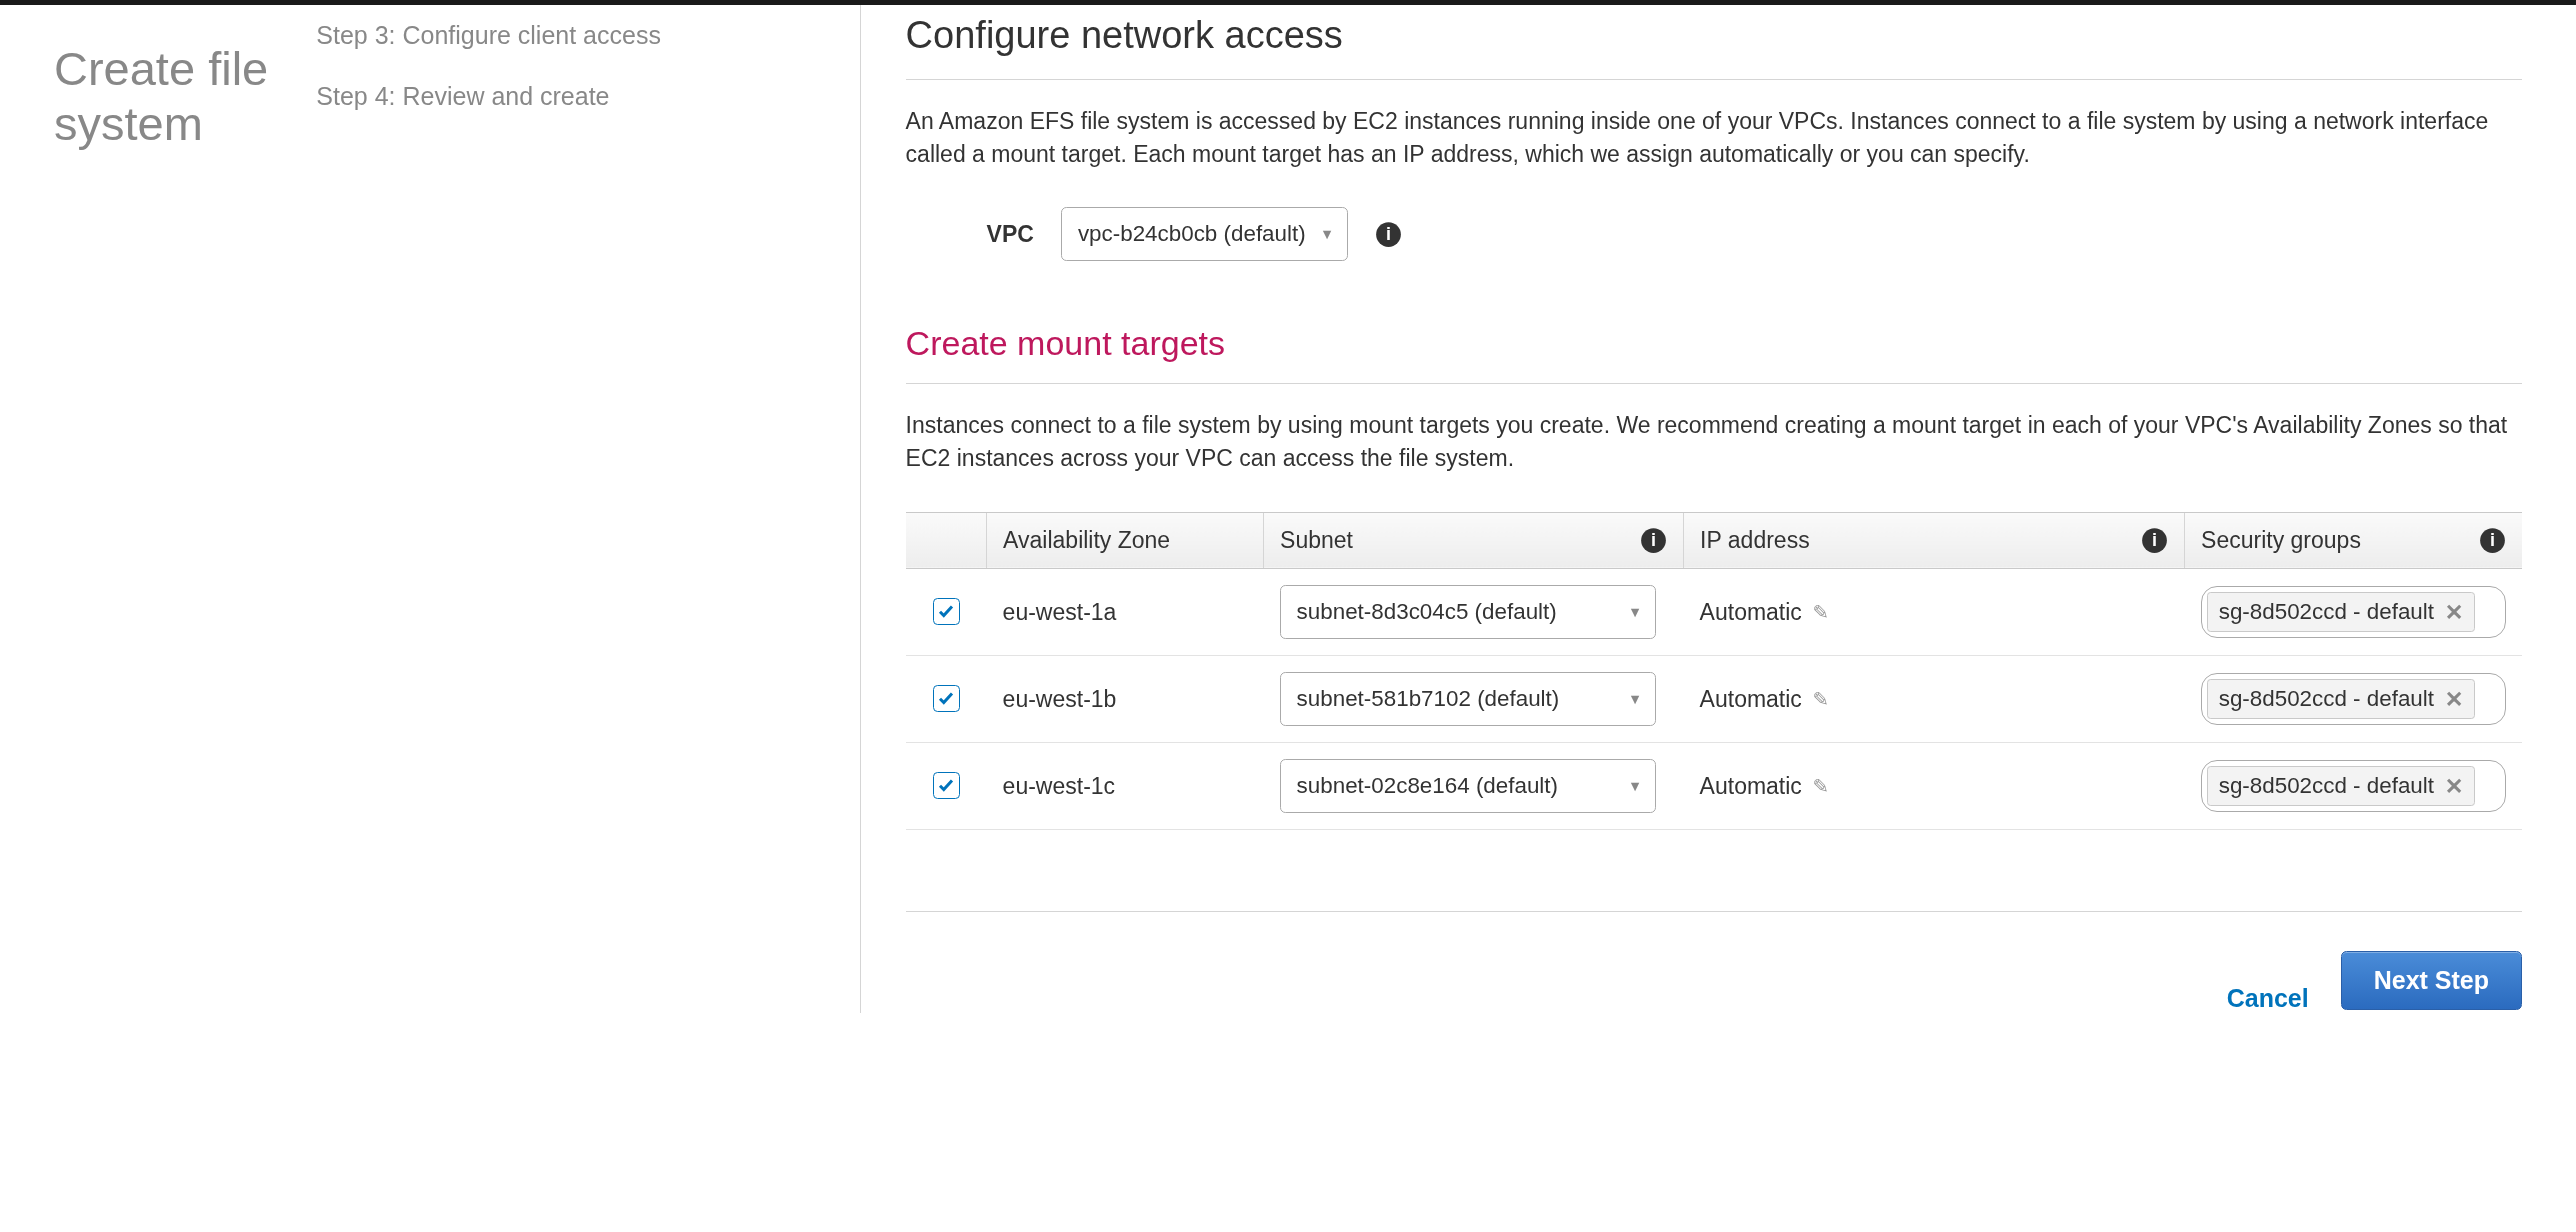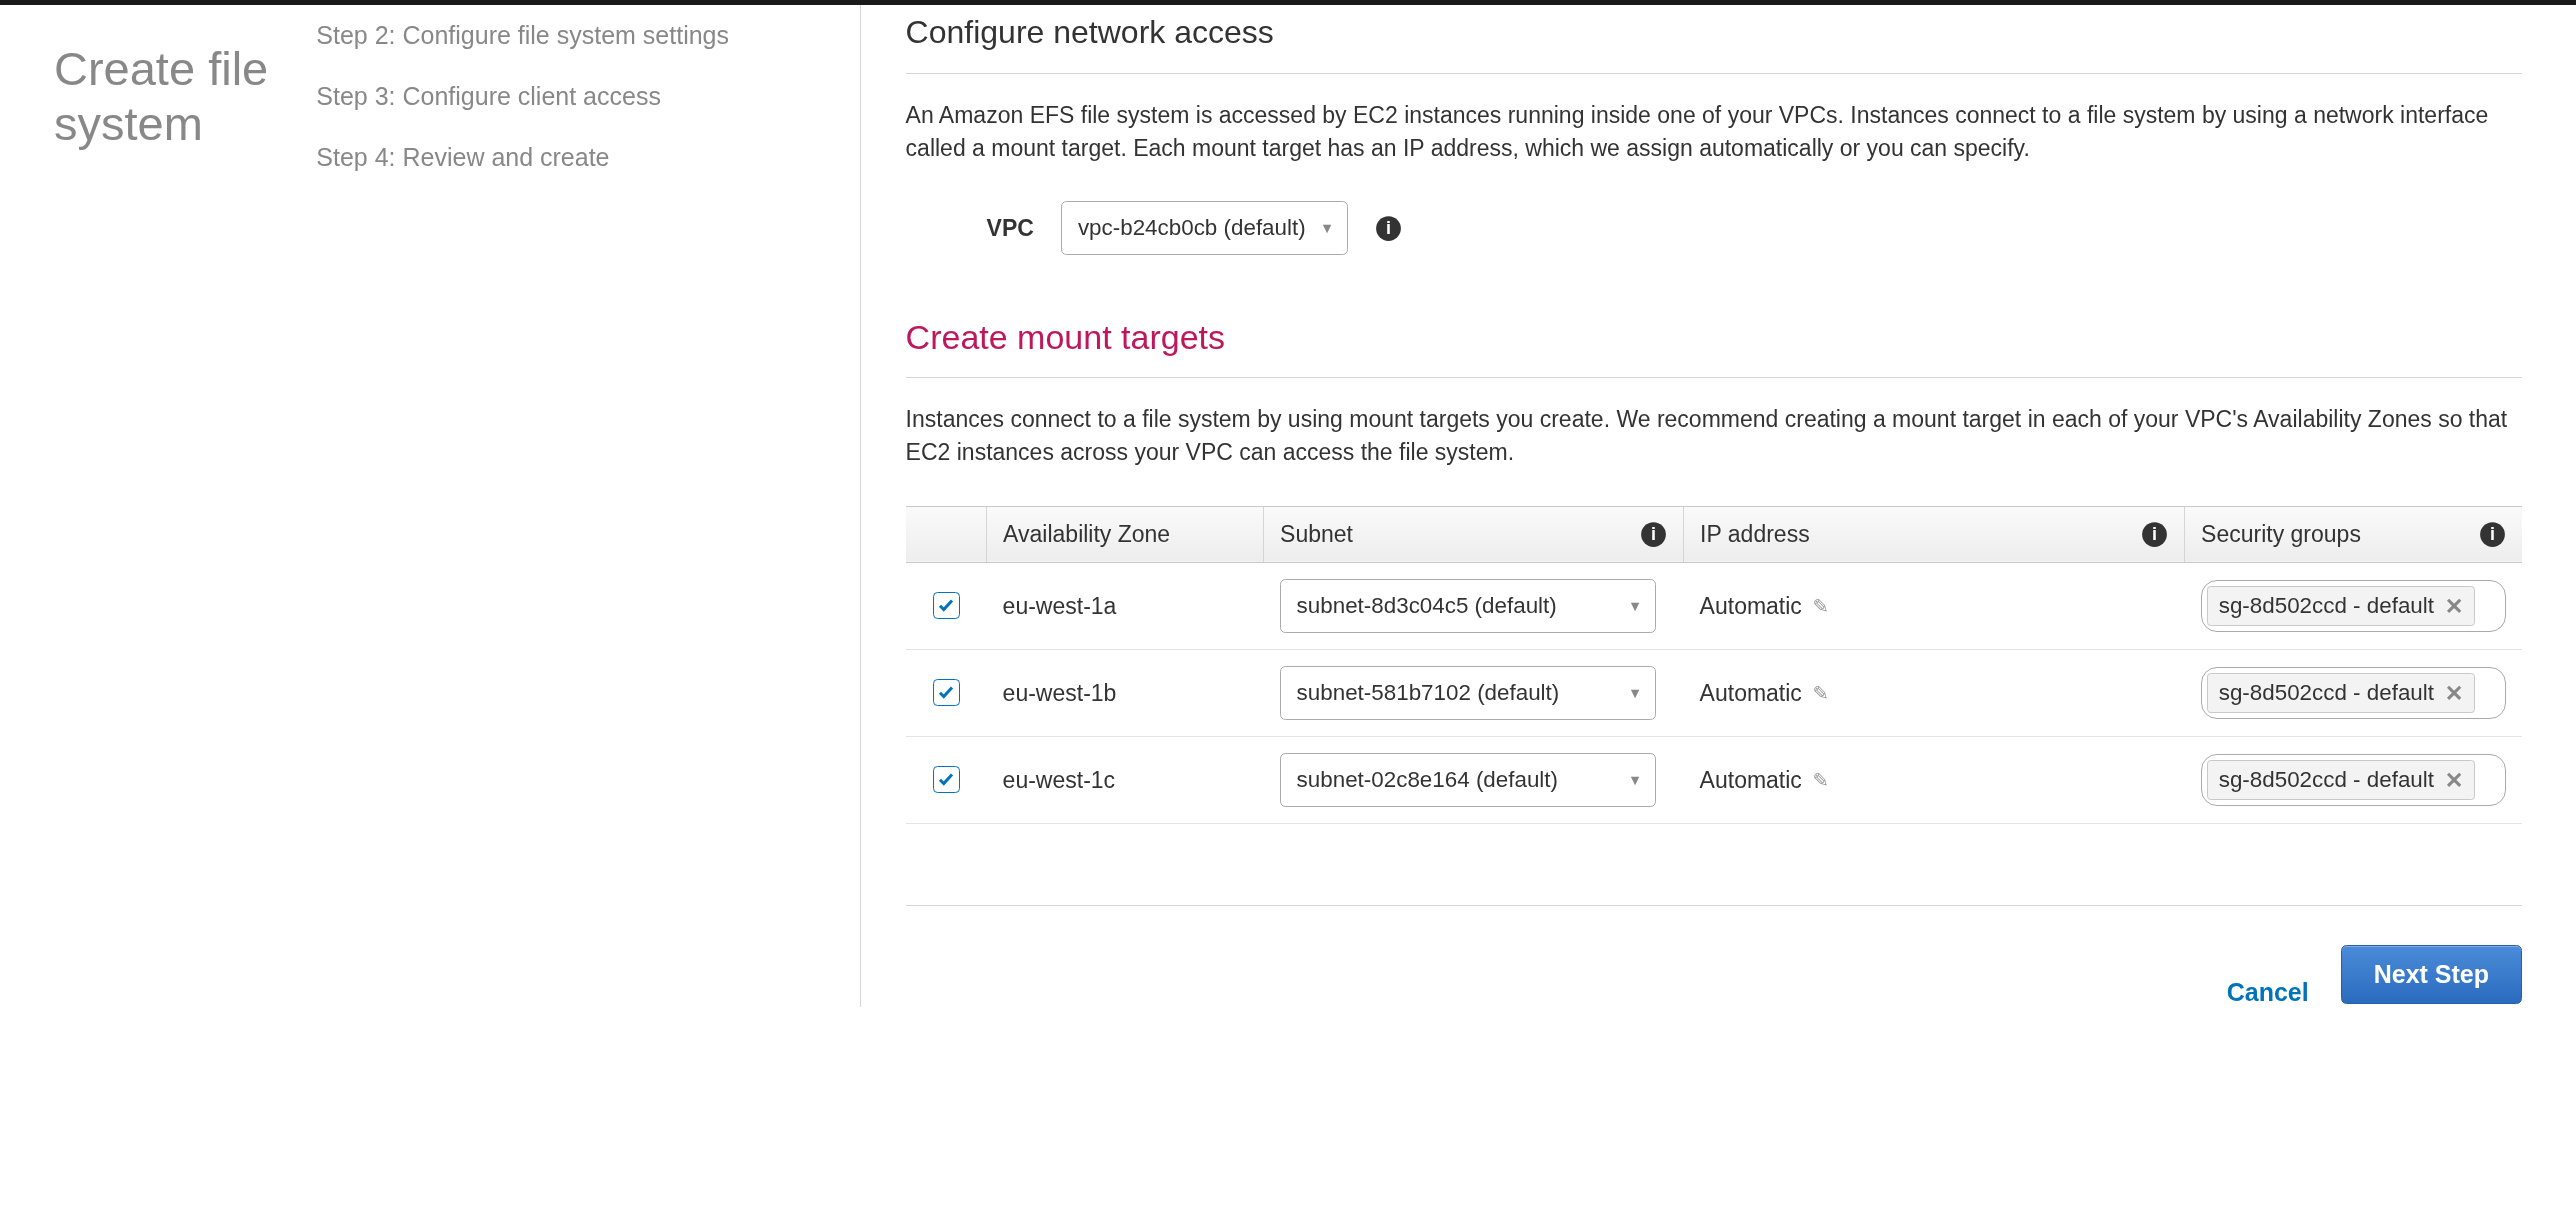--- a/index.html
+++ b/index.html
@@ -43,21 +43,21 @@
       font-weight: 700;
       border-left: 4.5px solid #ec7211;
       padding-left: 6.3px;
       margin-left: 0;
     }
     .main {
       flex: 1;
       padding: 0 0 0 45px;
     }
     .section-title {
-      font-size: 32px;
+      font-size: 38px;
       font-weight: 400;
       color: #333;
       padding: 9px 0 21.5px 0;
       border-bottom: 0.9px solid #d5d5d5;
       margin-bottom: 25px;
     }
     .section-desc {
       font-size: 23px;
       line-height: 1.45;
       color: #333;
@@ -214,21 +214,20 @@
     }
   </style>
 </head>
 <body>
 
 <div class="container">
   <h1 class="page-title">Create file system</h1>
 
   <div class="content-row">
     <nav class="sidebar">
-      <div class="step">Step 2: Configure file system settings</div>
       <div class="step">Step 3: Configure client access</div>
       <div class="step">Step 4: Review and create</div>
     </nav>
 
     <main class="main">
       <h2 class="section-title">Configure network access</h2>
       <p class="section-desc">An Amazon EFS file system is accessed by EC2 instances running inside one of your VPCs. Instances connect to a file system by using a network interface called a mount target. Each mount target has an IP address, which we assign automatically or you can specify.</p>
 
       <div class="vpc-row">
         <span class="vpc-label">VPC</span>

